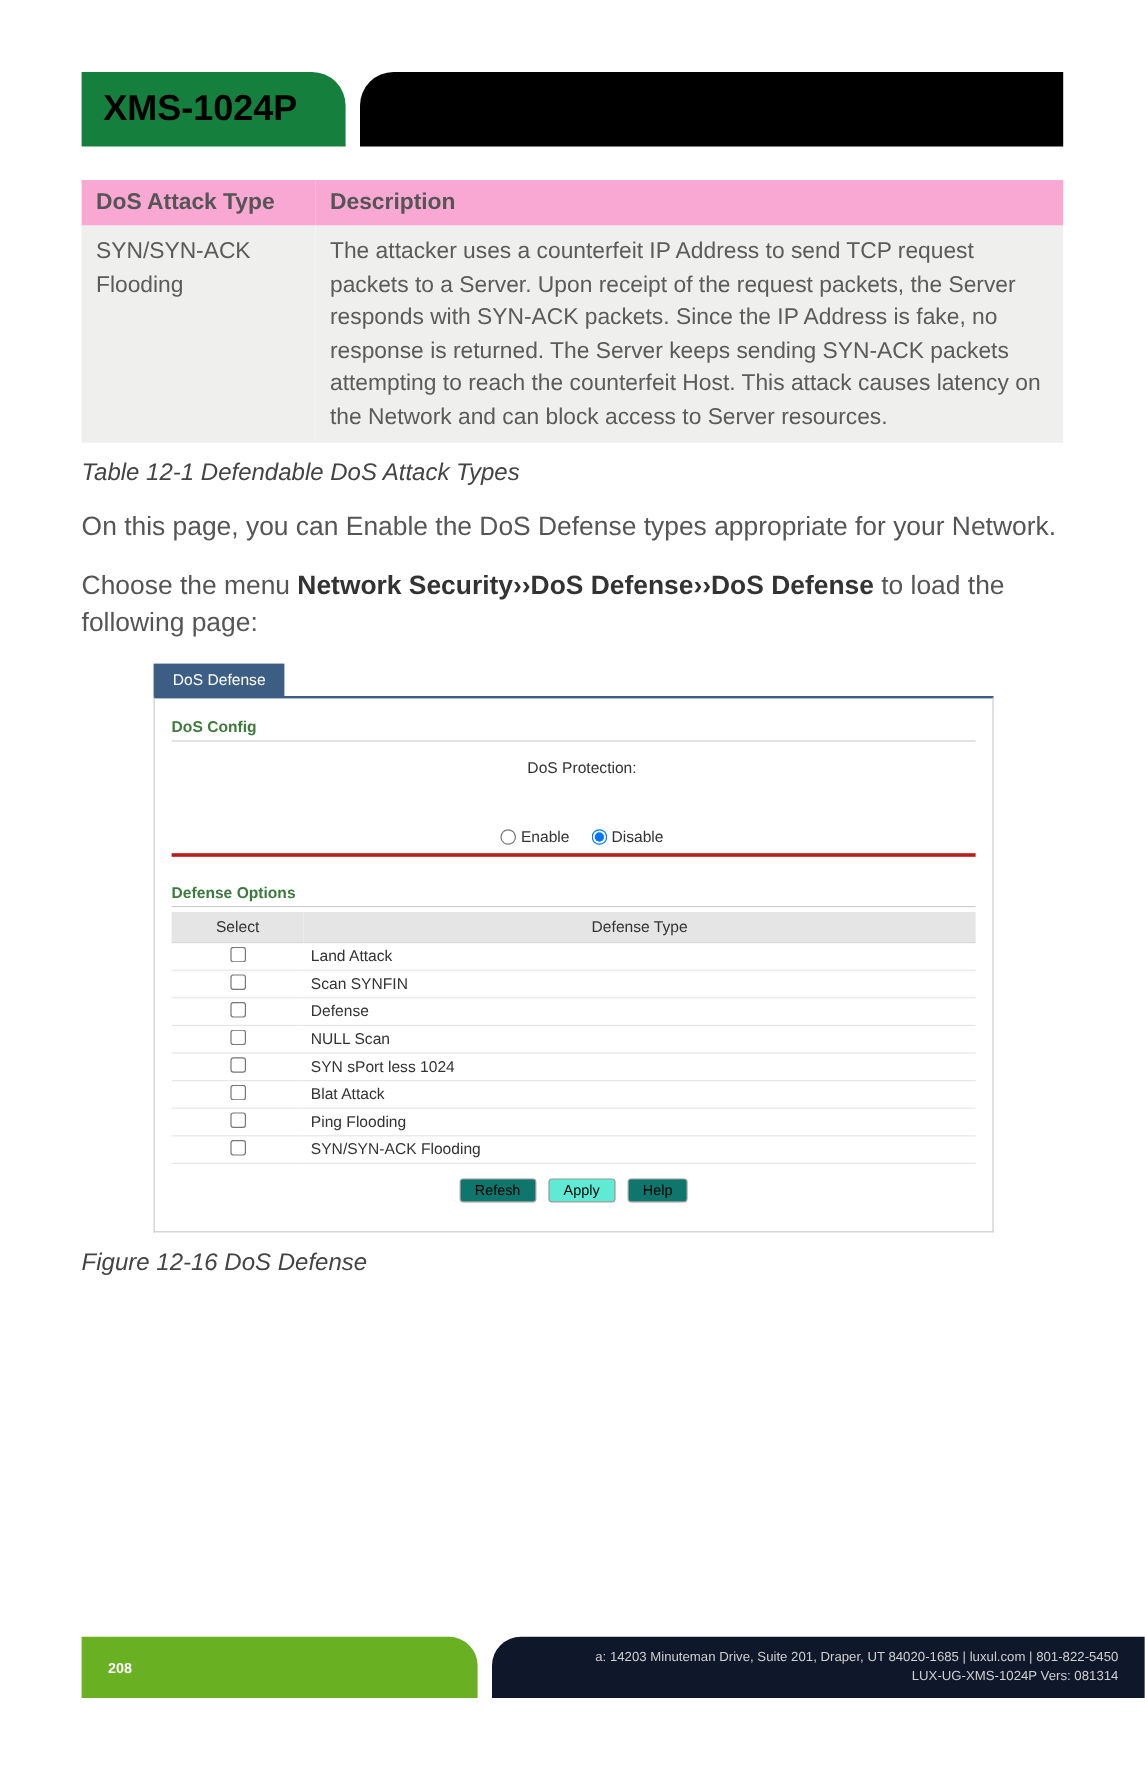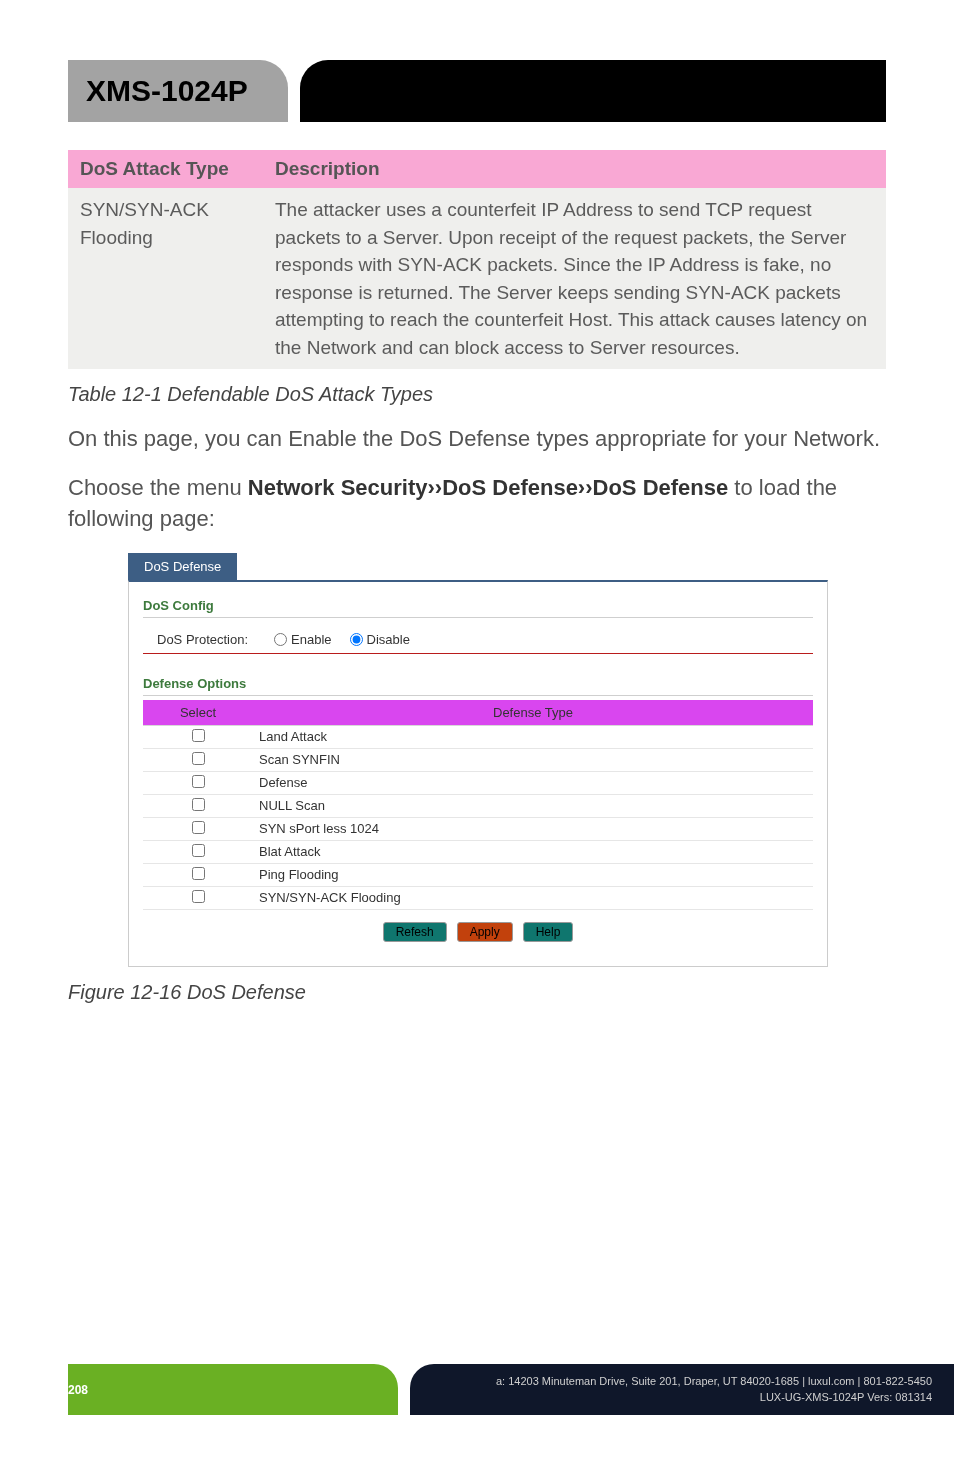--- a/index.html
+++ b/index.html
@@ -13,21 +13,21 @@
   }
   .page {
     padding: 60px 68px 0 68px;
   }
   
   .titlebar {
     display: flex;
     margin-bottom: 28px;
   }
   .titlebar-left {
-    background: #a3a3a3;
+    background: #15803d;
     color: #000;
     font-weight: 800;
     font-size: 30px;
     padding: 14px 40px 14px 18px;
     border-top-right-radius: 28px;
     position: relative;
     z-index: 2;
   }
   .titlebar-right {
     background: #000;
@@ -103,34 +103,35 @@
     padding-bottom: 4px;
     font-size: 13px;
   }
   .shot-section-title.with-top {
     margin-top: 22px;
   }
   .shot-config-row {
     display: flex;
     align-items: center;
     padding: 10px 0 6px 14px;
-    gap: 26px;
-    border-bottom: 1px solid #b91c1c;
+    gap: 43px;
+    border-bottom: 3px solid #b91c1c;
+    flex-direction: column;
   }
   .shot-config-row label { font-size: 13px; }
   .shot-radio-group { display: flex; gap: 18px; align-items: center; }
   .shot-radio-group span { display: inline-flex; align-items: center; gap: 4px; }
 
   table.defense {
     width: 100%;
     border-collapse: collapse;
     font-size: 13px;
   }
   table.defense th {
-    background: #d946ef;
+    background: #e5e5e5;
     border-bottom: 1px solid #d8d8d8;
     padding: 5px 6px;
     font-weight: 400;
     text-align: left;
   }
   table.defense th.select-col { width: 110px; text-align: center; }
   table.defense th.type-col { text-align: center; }
   table.defense td {
     border-bottom: 1px solid #e6e6e6;
     padding: 3px 6px;
@@ -145,21 +146,21 @@
   }
   .shot-buttons button {
     font-size: 12px;
     padding: 2px 12px;
     background: #0f766e;
     border: 1px solid #999;
     border-radius: 3px;
     cursor: pointer;
   }
   .shot-buttons button.apply {
-    background: #c2410c;
+    background: #5eead4;
   }
 
   .figure-caption {
     font-style: italic;
     color: #444;
     font-size: 20px;
   }
 
   
   .footer {
@@ -170,20 +171,21 @@
     display: flex;
   }
   .footer-left {
     background: #6ab023;
     color: #fff;
     font-size: 12px;
     font-weight: 700;
     width: 330px;
     display: flex;
     align-items: center;
+    padding-left: 22px;
     border-top-right-radius: 24px;
   }
   .footer-right {
     background: #0f172a;
     color: #cfcfcf;
     font-size: 11px;
     flex: 1;
     border-top-left-radius: 24px;
     margin-left: 12px;
     padding: 10px 22px 10px 42px;

